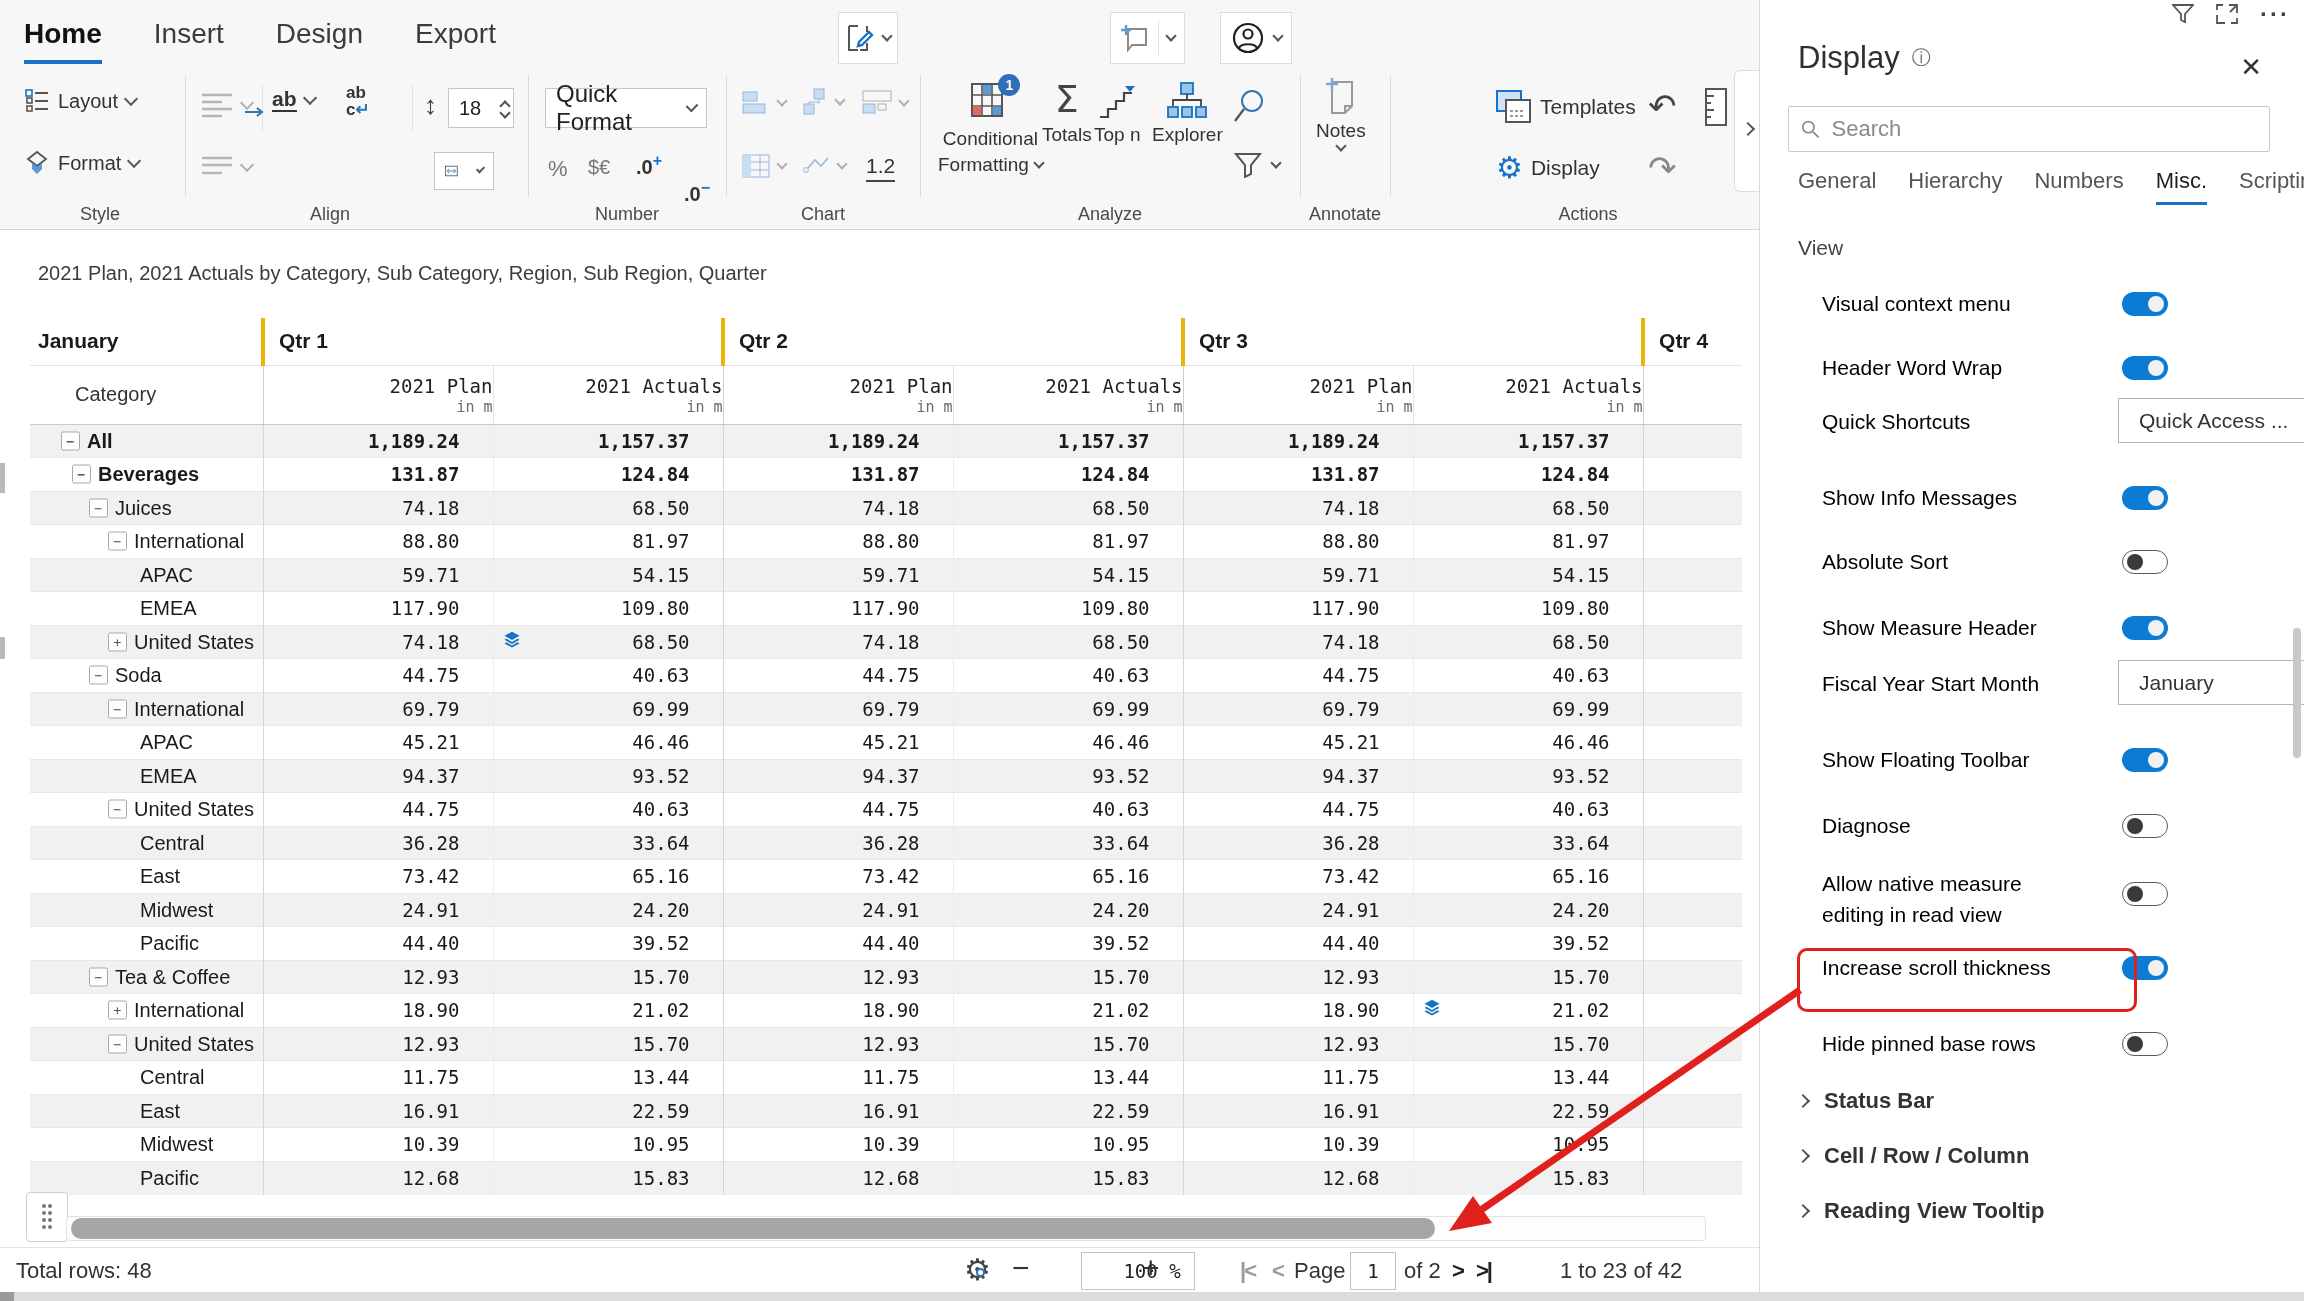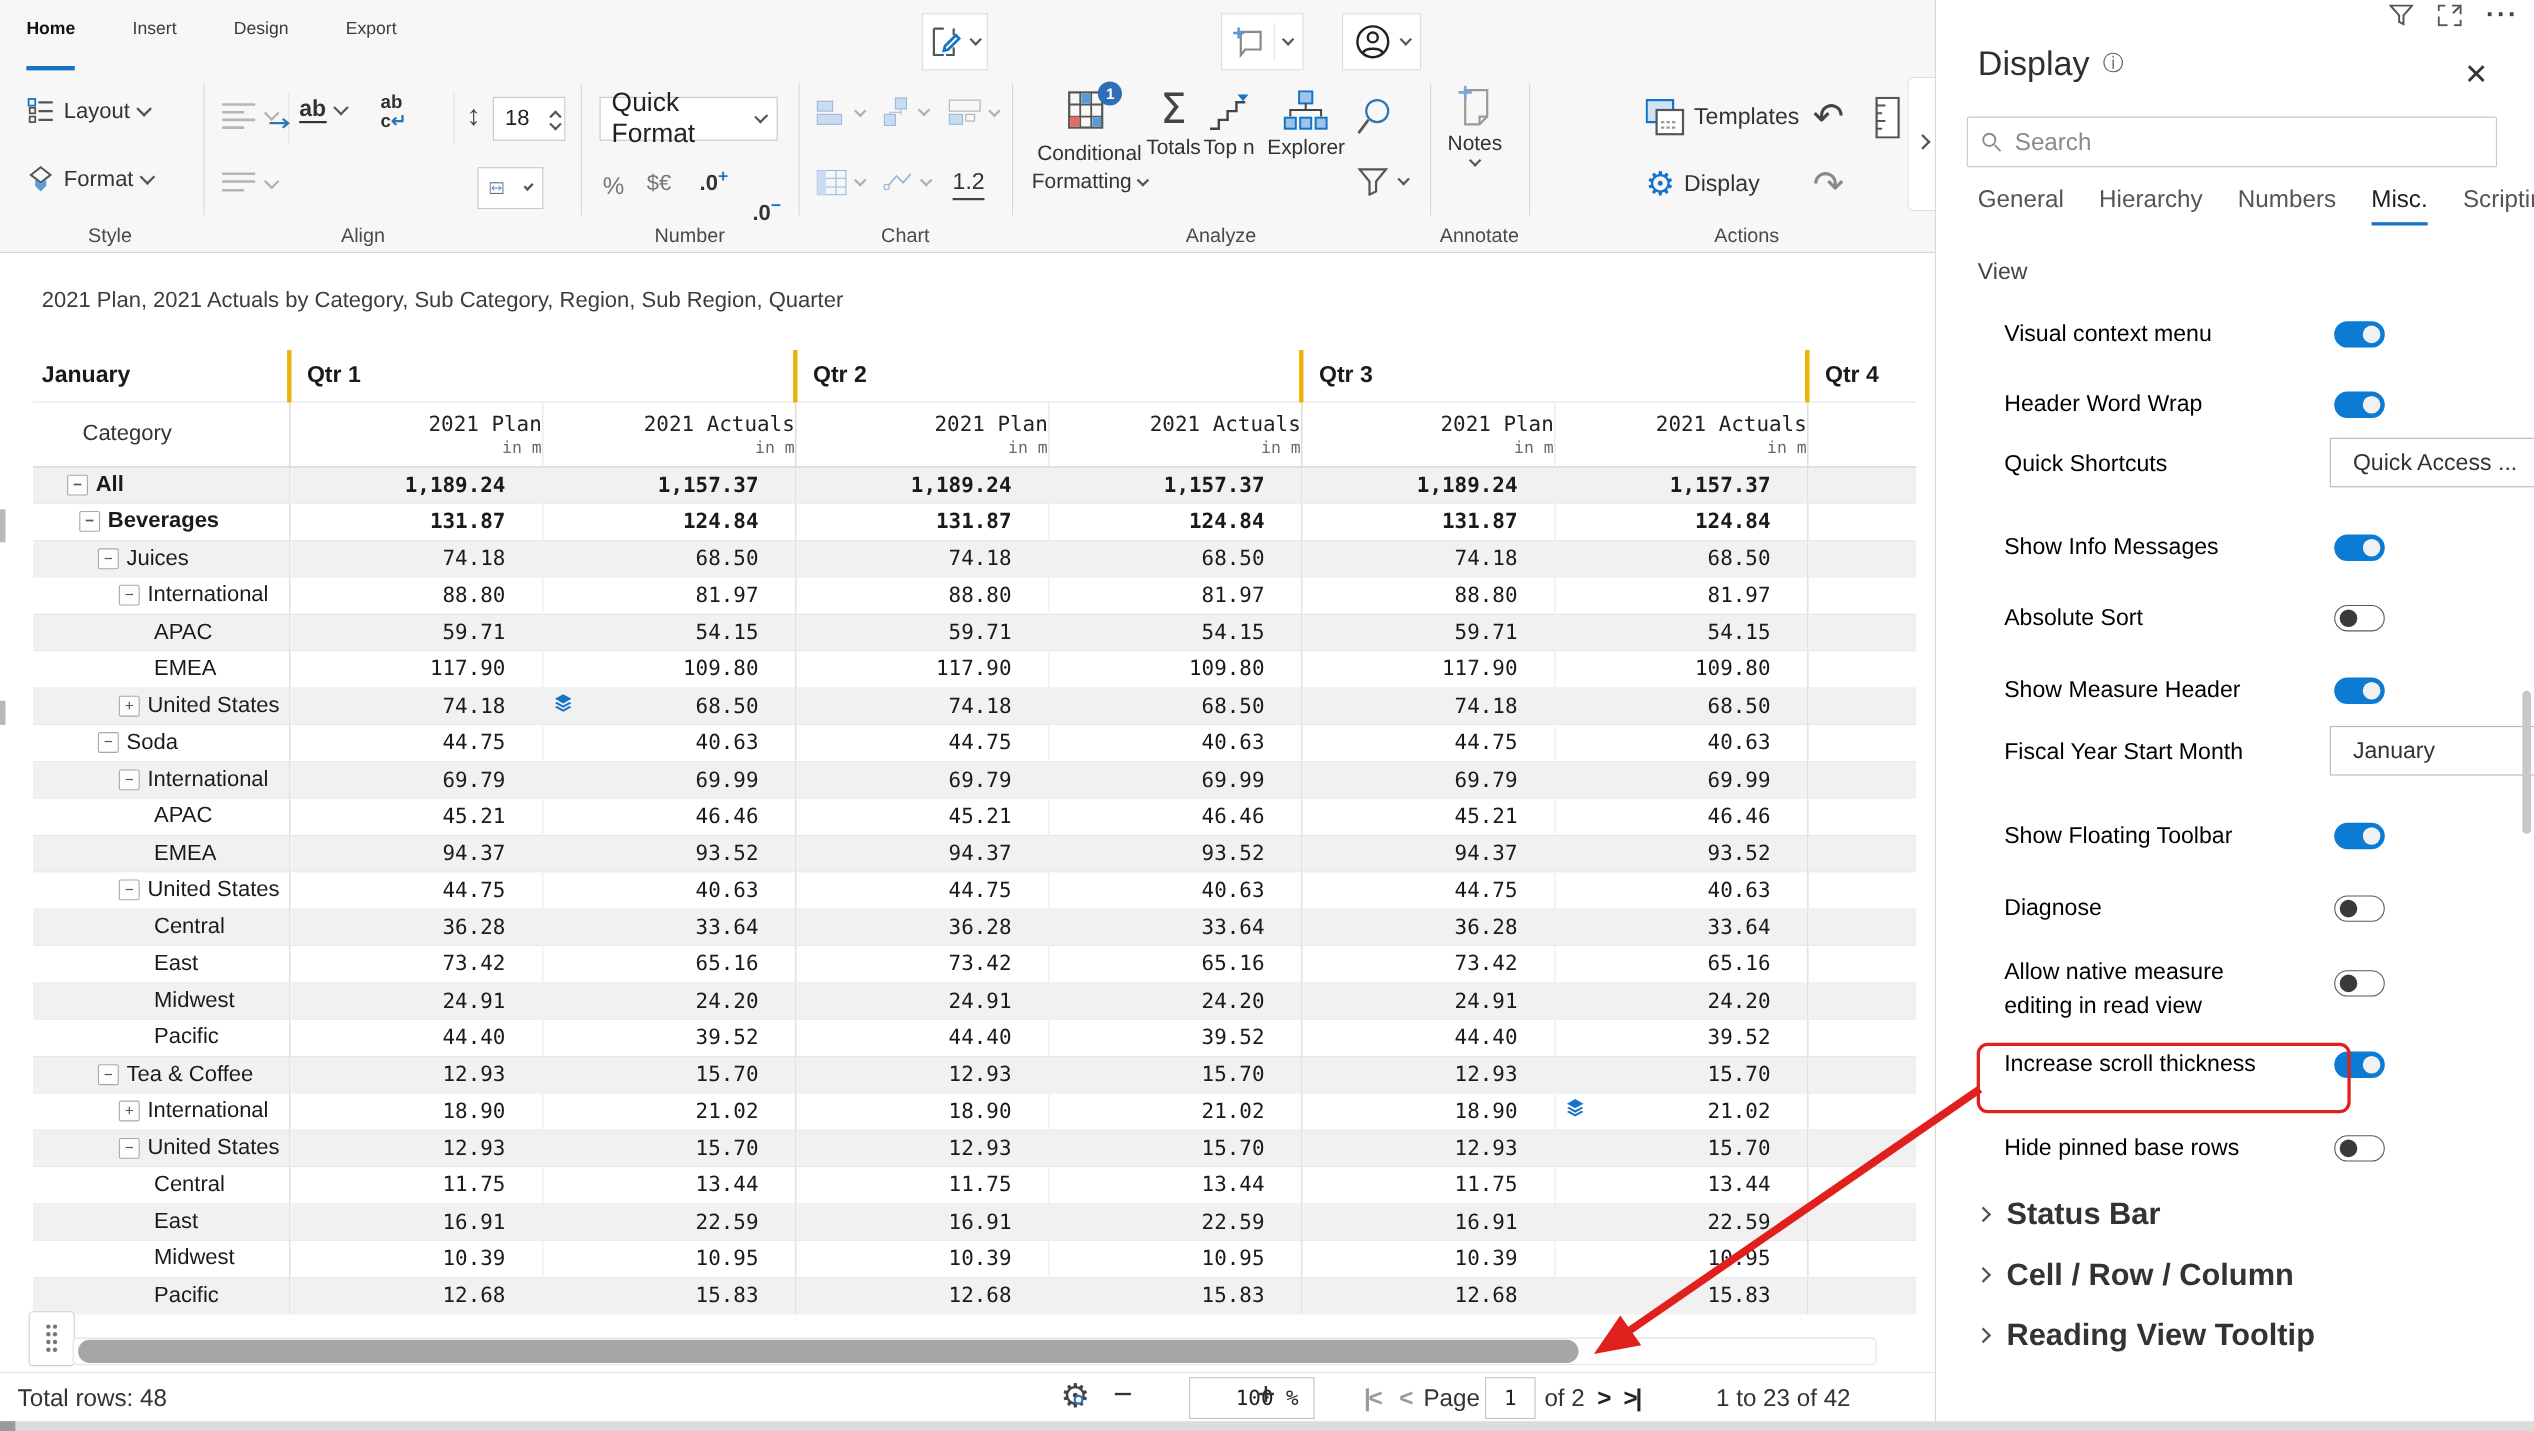--- a/index.html
+++ b/index.html
@@ -2,21 +2,21 @@
 <html><head>
 <meta charset="utf-8">
 <style>
   html,body{margin:0;padding:0;background:#fff;}
   .app{position:relative;width:2304px;height:1301px;background:#fff;overflow:hidden;
        font-family:"Liberation Sans",sans-serif;color:#333;}
   
   .ribbon{position:absolute;left:0;top:0;width:1759px;height:229px;background:#f7f7f7;
           border-bottom:1px solid #d5d5d5;}
   .rtabs{position:absolute;left:24px;top:18px;display:flex;gap:52px;}
-  .rtab{font-size:16px;color:#3b3b3b;padding-bottom:24px;cursor:pointer;}
+  .rtab{font-size:28px;color:#3b3b3b;padding-bottom:10px;cursor:pointer;}
   .rtab.active{color:#111;font-weight:bold;border-bottom:4px solid #1673c6;}
   .vdiv{position:absolute;top:76px;height:120px;width:1px;background:#d9d9d9;}
   .vdiv.s{top:84px;height:48px;background:#e3e3e3;}
   .gl{position:absolute;top:204px;font-size:18px;color:#4a4a4a;transform:translateX(-50%);}
   .rbtn{position:absolute;display:flex;align-items:center;gap:8px;font-size:20px;color:#333;}
   .chev{display:inline-block;width:8px;height:8px;border-right:2px solid #555;border-bottom:2px solid #555;
         transform:rotate(45deg);margin-top:-4px;}
   .chev.small{width:6px;height:6px;}
   .whitebox{background:#fff;border:1px solid #c6c6c6;display:flex;align-items:center;justify-content:space-between;
             padding:0 10px;box-sizing:border-box;gap:20px;}
@@ -92,21 +92,21 @@
   .srow{position:absolute;left:62px;width:460px;display:flex;align-items:center;}
   .srow .slabel{font-size:21px;color:#000000;width:250px;line-height:31px;}
   .toggle{position:absolute;left:300px;width:46px;height:24px;border-radius:13px;}
   .toggle.on{background:#0b7bd4;}
   .toggle.on::after{content:'';position:absolute;right:4px;top:4px;width:16px;height:16px;border-radius:50%;background:#f1f1f1;}
   .toggle.off{background:#fff;border:1px solid #5a5a5a;box-sizing:border-box;}
   .toggle.off::after{content:'';position:absolute;left:4px;top:3px;width:16px;height:16px;border-radius:50%;background:#3a3a3a;}
   .pselect{position:absolute;left:296px;width:229px;height:45px;border:1px solid #b5b5b5;background:#fff;
            display:flex;align-items:center;justify-content:space-between;padding:0 16px 0 20px;box-sizing:border-box;
            font-size:21px;color:#333;}
-  .pgroup{position:absolute;left:38px;display:flex;align-items:center;gap:16px;font-size:28px;font-weight:bold;color:#333;}
+  .pgroup{position:absolute;left:38px;display:flex;align-items:center;gap:16px;font-size:22px;font-weight:bold;color:#333;}
   .chevr{display:inline-block;width:8px;height:8px;border-right:2px solid #555;border-bottom:2px solid #555;
          transform:rotate(-45deg);}
   .pscroll{position:absolute;right:3px;top:628px;width:8px;height:130px;background:#c8c8c8;border-radius:4px;}
   
   .redbox{position:absolute;left:1797px;top:948px;width:340px;height:64px;border:3px solid #e0201c;border-radius:10px;
           box-sizing:border-box;pointer-events:none;}
   .overlay{position:absolute;left:0;top:0;pointer-events:none;}
 </style>
 </head>
 <body>

